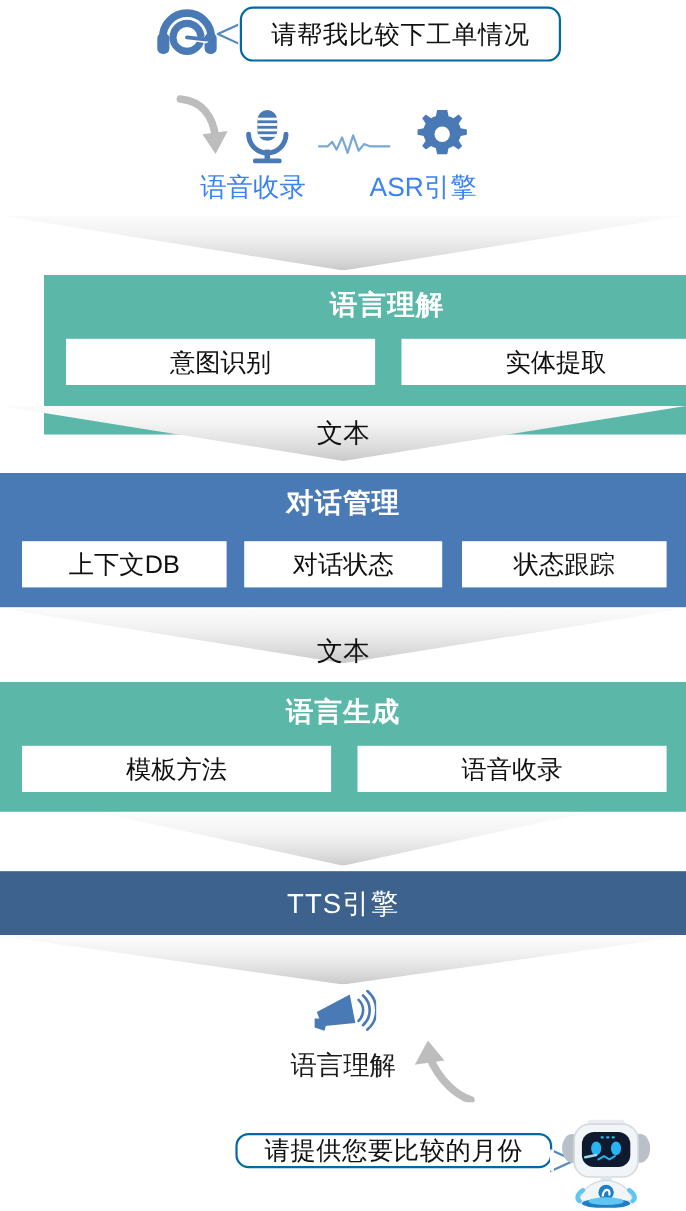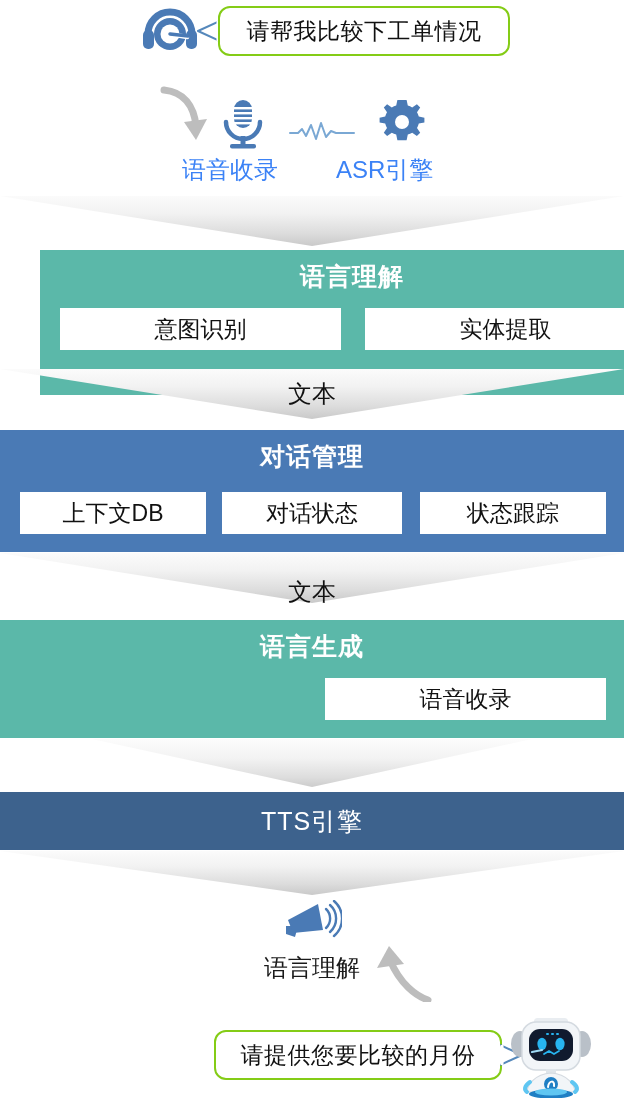--- a/index.html
+++ b/index.html
@@ -23,21 +23,21 @@
     width: 624px; height: 62px;
   }
   .headset-icon {
     position: absolute;
     left: 140px; top: 4px;
     width: 60px; height: 52px;
   }
   .speech-bubble {
     position: absolute;
     box-sizing: border-box;
-    border: 2px solid #84cc16;
+    border: 2px solid #0369a1;
     border-radius: 12px;
     background: #ffffff;
     display: flex;
     align-items: center;
     justify-content: center;
   }
   #user-speech-bubble {
     left: 218px; top: 4px;
     width: 292px; height: 50px;
   }
@@ -147,21 +147,21 @@
     width: 624px;
     text-align: center;
     font-size: 24px;
     color: #1a1a1a;
   }
   .curved-arrow-up { position: absolute; left: 372px; top: 944px; width: 62px; height: 58px; }
 
   
   #bot-speech-bubble {
     left: 214px; top: 1030px;
-    width: 288px; height: 50px;
+    width: 288px; height: 32px;
   }
   .bubble-tail-right {
     position: absolute;
     left: 500px; top: 1044px;
     width: 24px; height: 22px;
   }
   .robot-icon {
     position: absolute;
     left: 508px; top: 1016px;
     width: 86px; height: 82px;
@@ -256,20 +256,21 @@
   <div class="sub-box" style="left:20px; top:62px; width:186px; height:42px;">上下文DB</div>
   <div class="sub-box" style="left:222px; top:62px; width:180px; height:42px;">对话状态</div>
   <div class="sub-box" style="left:420px; top:62px; width:186px; height:42px;">状态跟踪</div>
 </div>
 
 <div class="chevron" style="top:553px; height:50px;"></div>
 <div class="chevron-label" style="top:576px;">文本</div>
 
 <div class="band" style="top:620px; height:118px; background:#5bb8a9;">
   <div class="band-title">语言生成</div>
+  <div class="sub-box" style="left:20px; top:58px; width:281px; height:42px;">模板方法</div>
   <div class="sub-box" style="left:325px; top:58px; width:281px; height:42px;">语音收录</div>
 </div>
 
 <div class="chevron-narrow" style="top:739px; height:48px;"></div>
 
 <div class="band" style="top:792px; height:58px; background:#3d628d;">
   <div class="band-title-single">TTS引擎</div>
 </div>
 
 <div class="chevron" style="top:851px; height:44px;"></div>

